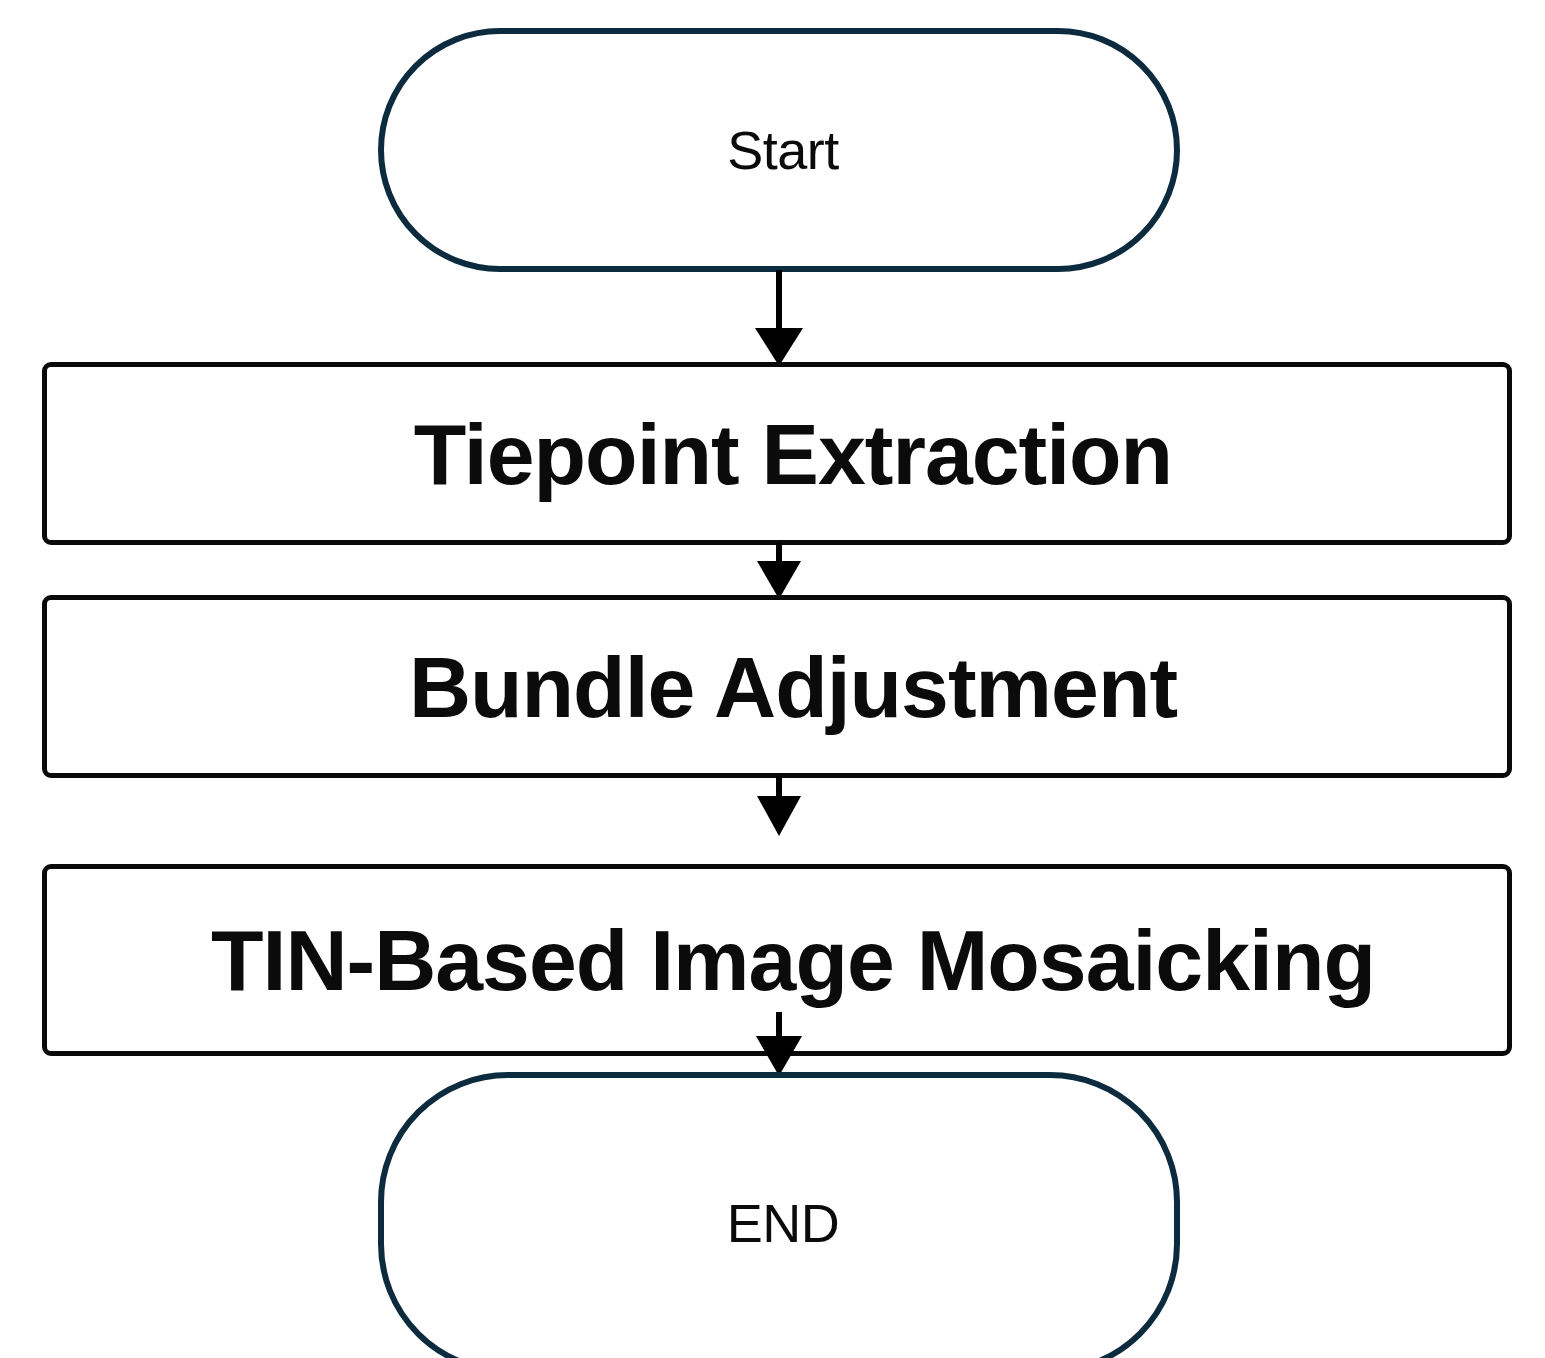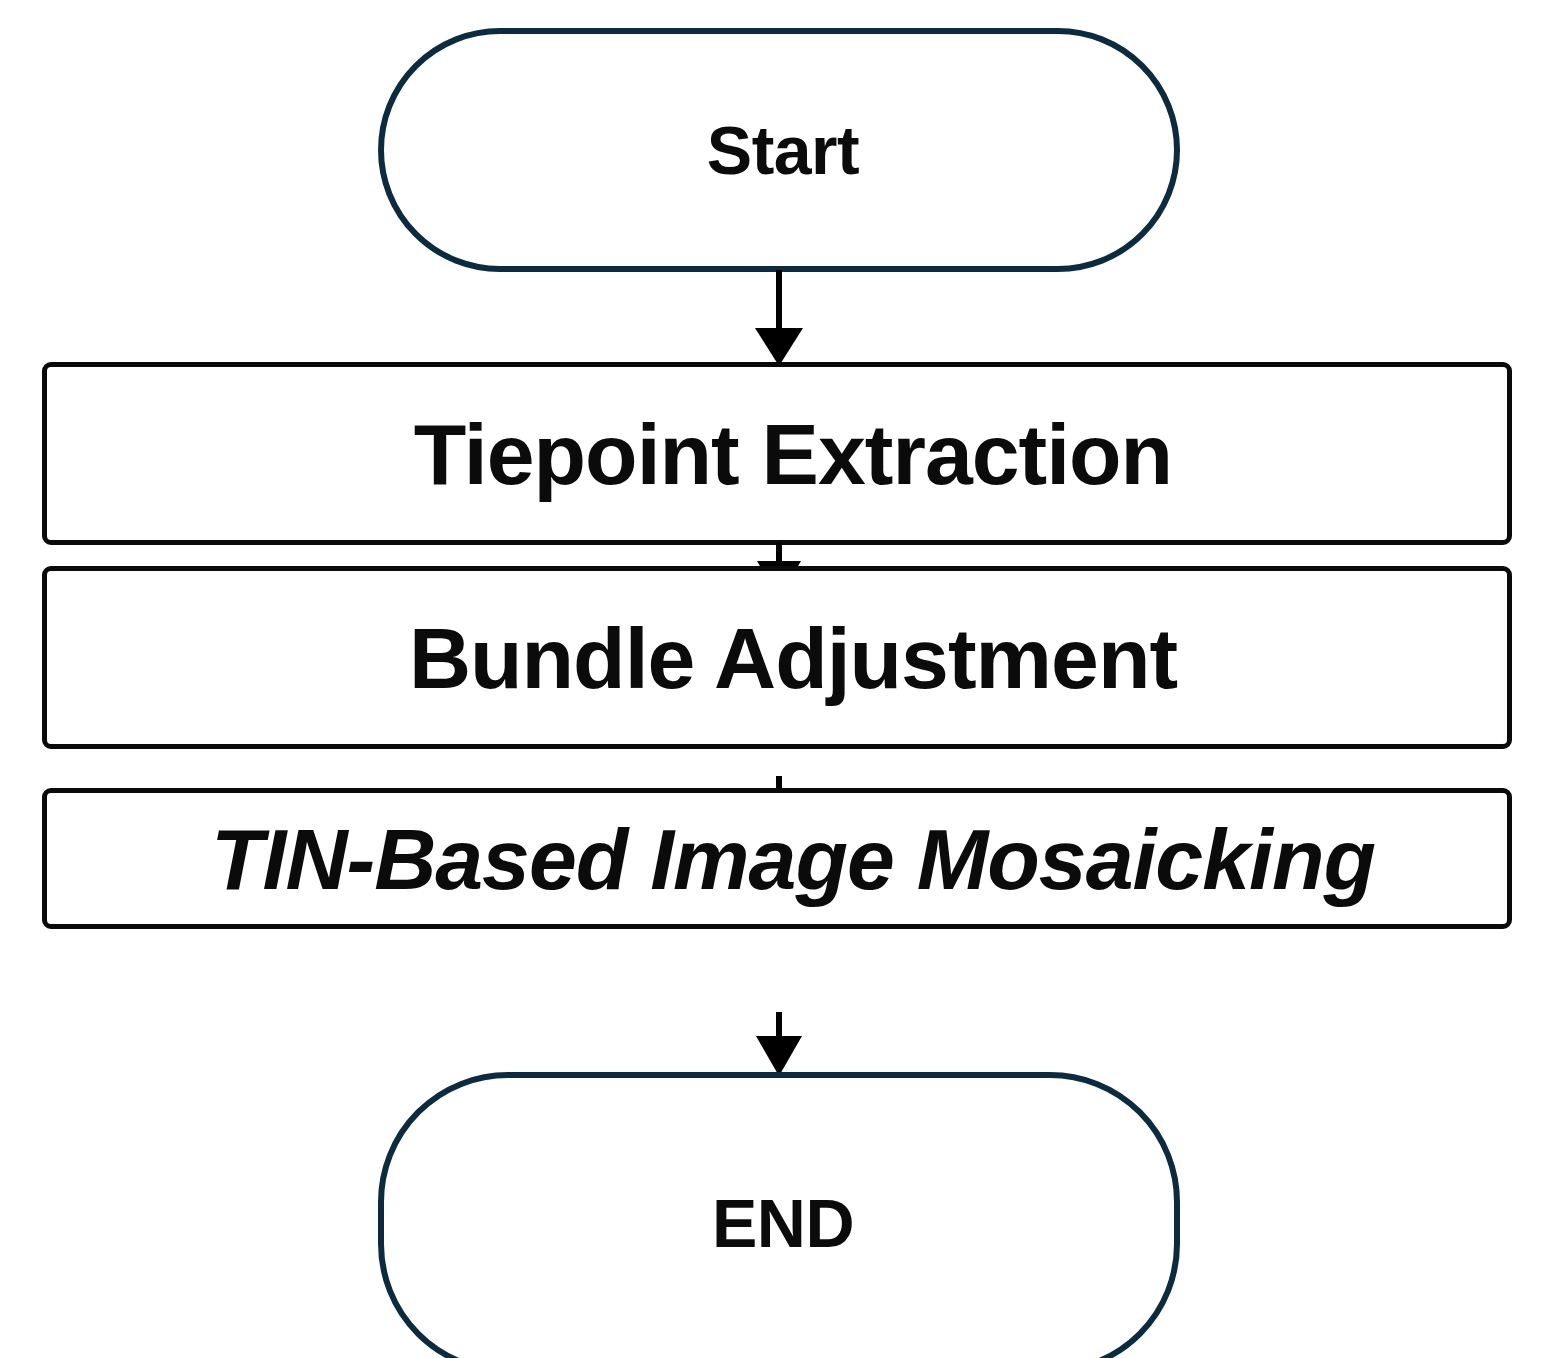--- a/index.html
+++ b/index.html
@@ -27,22 +27,22 @@
     width: 802px;
     box-sizing: border-box;
     border: 6px solid #0d2b3e;
     border-radius: 130px;
     background: #ffffff;
     display: flex;
     align-items: center;
     justify-content: center;
   }
   .terminator .node-label {
-    font-size: 68px;
-    font-weight: 700;
+    font-size: 54px;
+    font-weight: 400;
     color: #0b0b0b;
     letter-spacing: -0.5px;
     line-height: 1;
     white-space: nowrap;
     margin-left: 8px;
   }
   #node-start {
     top: 28px;
     height: 244px;
   }
@@ -67,22 +67,22 @@
   }
   .process .node-label {
     font-size: 86px;
     font-weight: 600;
     color: #0b0b0b;
     letter-spacing: -1px;
     line-height: 1;
     white-space: nowrap;
   }
   #node-tiepoint   { top: 362px;  height: 183px; }
-  #node-bundle     { top: 566px;  height: 183px; }
-  #node-mosaicking { top: 788px;  height: 141px; font-style: italic; }
+  #node-bundle     { top: 595px;  height: 183px; }
+  #node-mosaicking { top: 864px;  height: 192px; }
 
   
   .connector {
     position: absolute;
     left: 0;
     width: 1545px;
     pointer-events: none;
   }
   .connector svg { display: block; }
 

